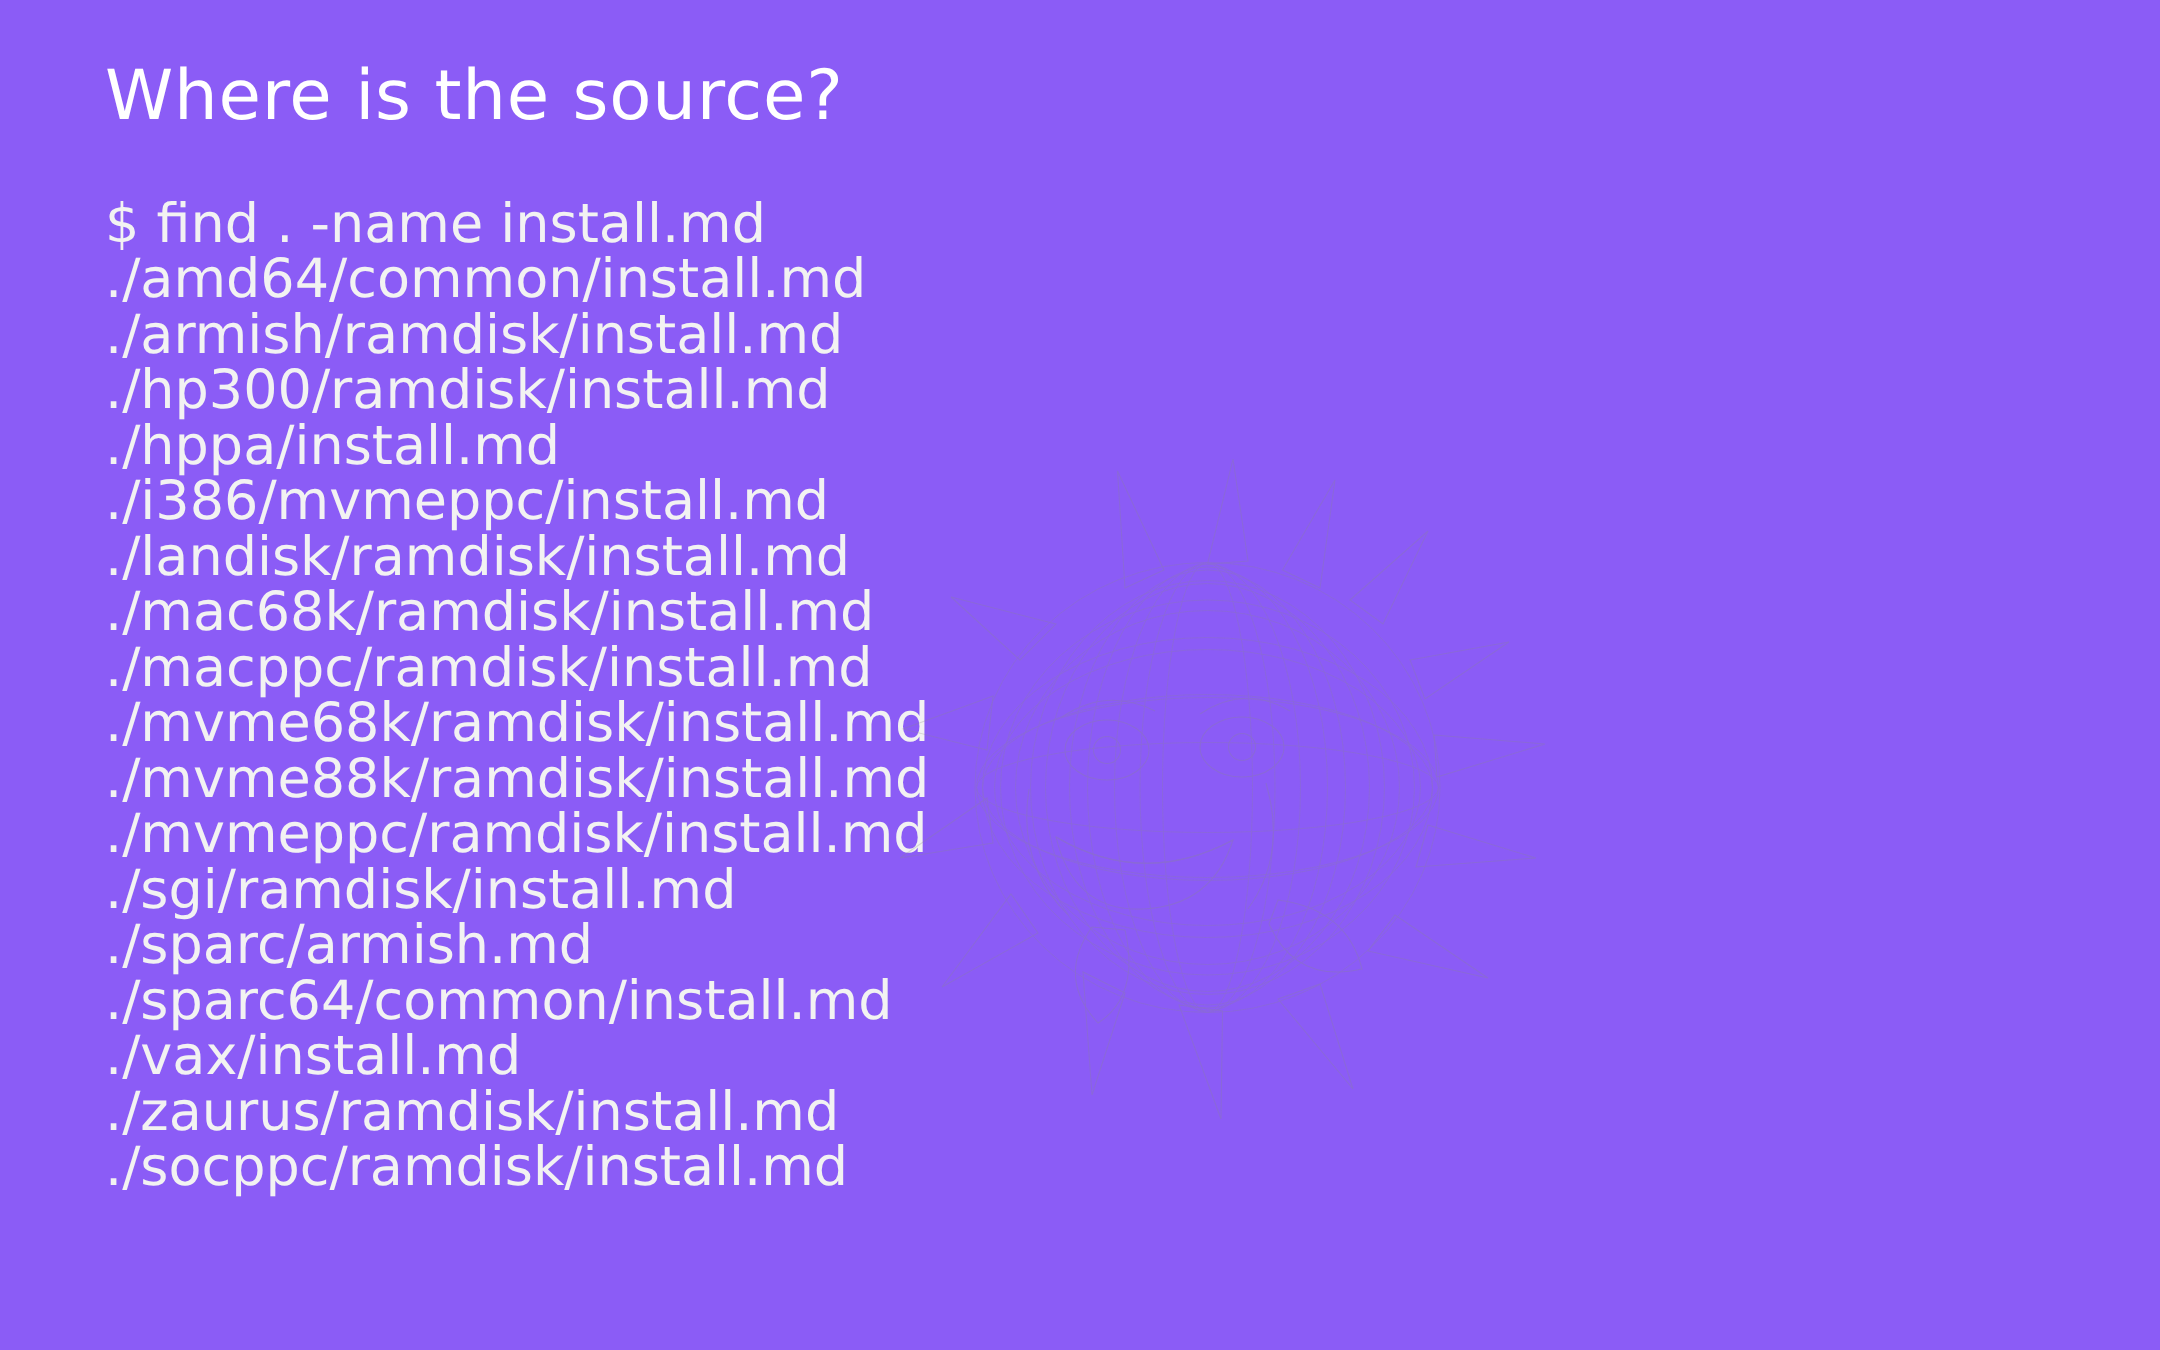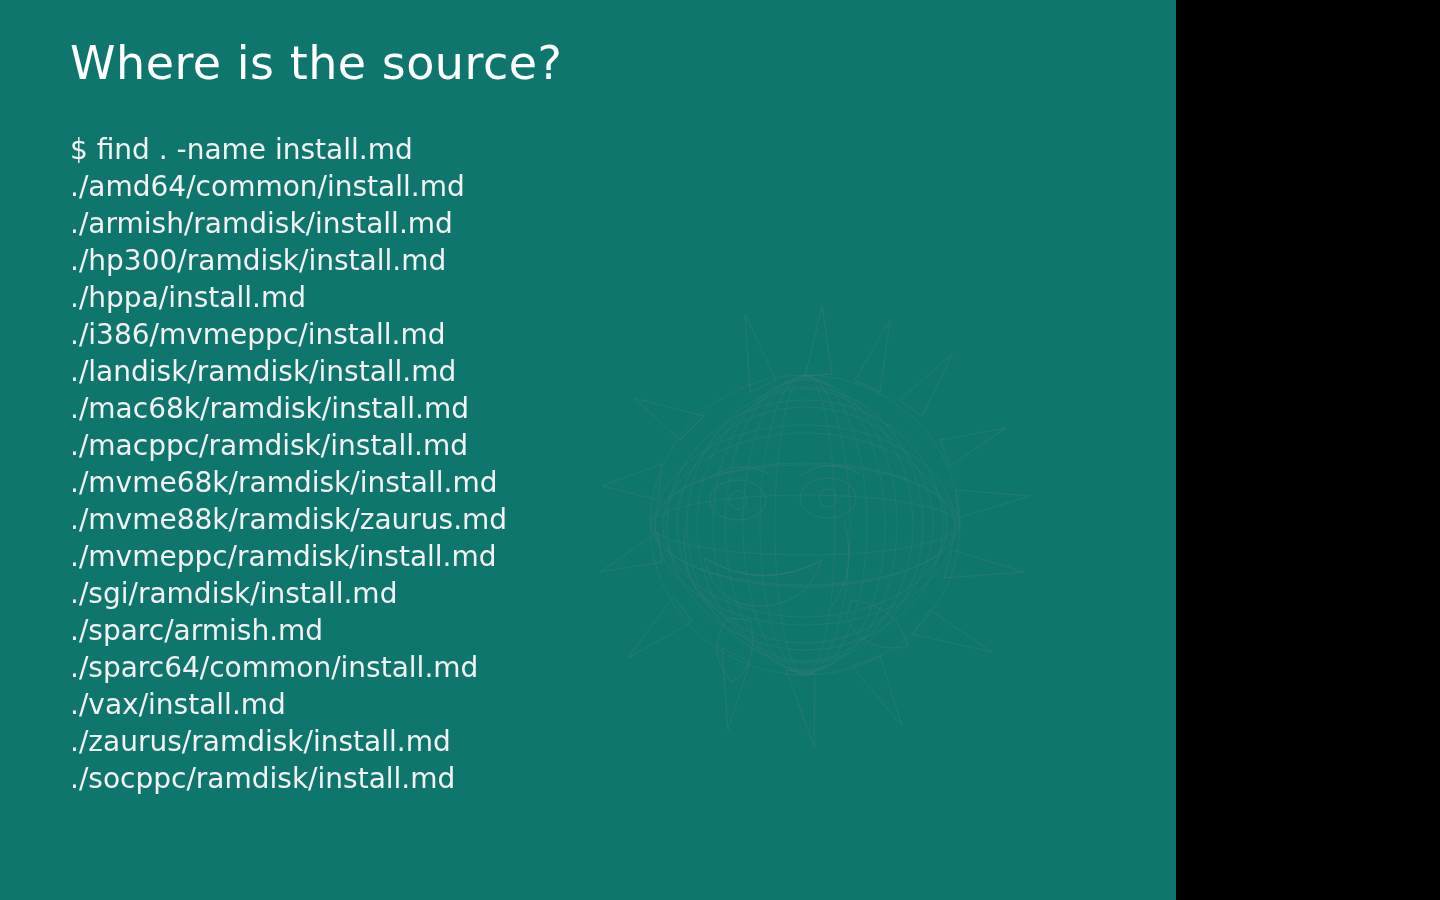--- a/index.html
+++ b/index.html
@@ -9,42 +9,42 @@
     width: 1440px;
     height: 900px;
     overflow: hidden;
   }
   body {
     font-family: "DejaVu Sans", sans-serif;
     color: #ffffff;
   }
   .slide {
     position: relative;
-    width: 1176px;
+    width: 1440px;
     height: 900px;
-    background: #0f766e;
+    background: #8b5cf6;
   }
   .title {
     position: absolute;
     left: 70px;
     top: 38px;
     font-family: "DejaVu Sans", sans-serif;
     font-size: 46px;
     line-height: 1.1;
     color: #ffffff;
     font-weight: 400;
     letter-spacing: 0.5px;
     white-space: nowrap;
   }
   .terminal {
     position: absolute;
     left: 70px;
     top: 131px;
     font-family: "DejaVu Sans", sans-serif;
-    font-size: 28px;
+    font-size: 36px;
     line-height: 37px;
     color: #f2f2f2;
     white-space: nowrap;
   }
   .term-line {
     display: block;
     white-space: pre;
   }
   .puffer-wrap {
     position: absolute;
@@ -72,21 +72,21 @@
     <span class="term-line">$ find . -name install.md</span>
     <span class="term-line">./amd64/common/install.md</span>
     <span class="term-line">./armish/ramdisk/install.md</span>
     <span class="term-line">./hp300/ramdisk/install.md</span>
     <span class="term-line">./hppa/install.md</span>
     <span class="term-line">./i386/mvmeppc/install.md</span>
     <span class="term-line">./landisk/ramdisk/install.md</span>
     <span class="term-line">./mac68k/ramdisk/install.md</span>
     <span class="term-line">./macppc/ramdisk/install.md</span>
     <span class="term-line">./mvme68k/ramdisk/install.md</span>
-    <span class="term-line">./mvme88k/ramdisk/zaurus.md</span>
+    <span class="term-line">./mvme88k/ramdisk/install.md</span>
     <span class="term-line">./mvmeppc/ramdisk/install.md</span>
     <span class="term-line">./sgi/ramdisk/install.md</span>
     <span class="term-line">./sparc/armish.md</span>
     <span class="term-line">./sparc64/common/install.md</span>
     <span class="term-line">./vax/install.md</span>
     <span class="term-line">./zaurus/ramdisk/install.md</span>
     <span class="term-line">./socppc/ramdisk/install.md</span>
   </div>
 
   <div class="puffer-wrap">

